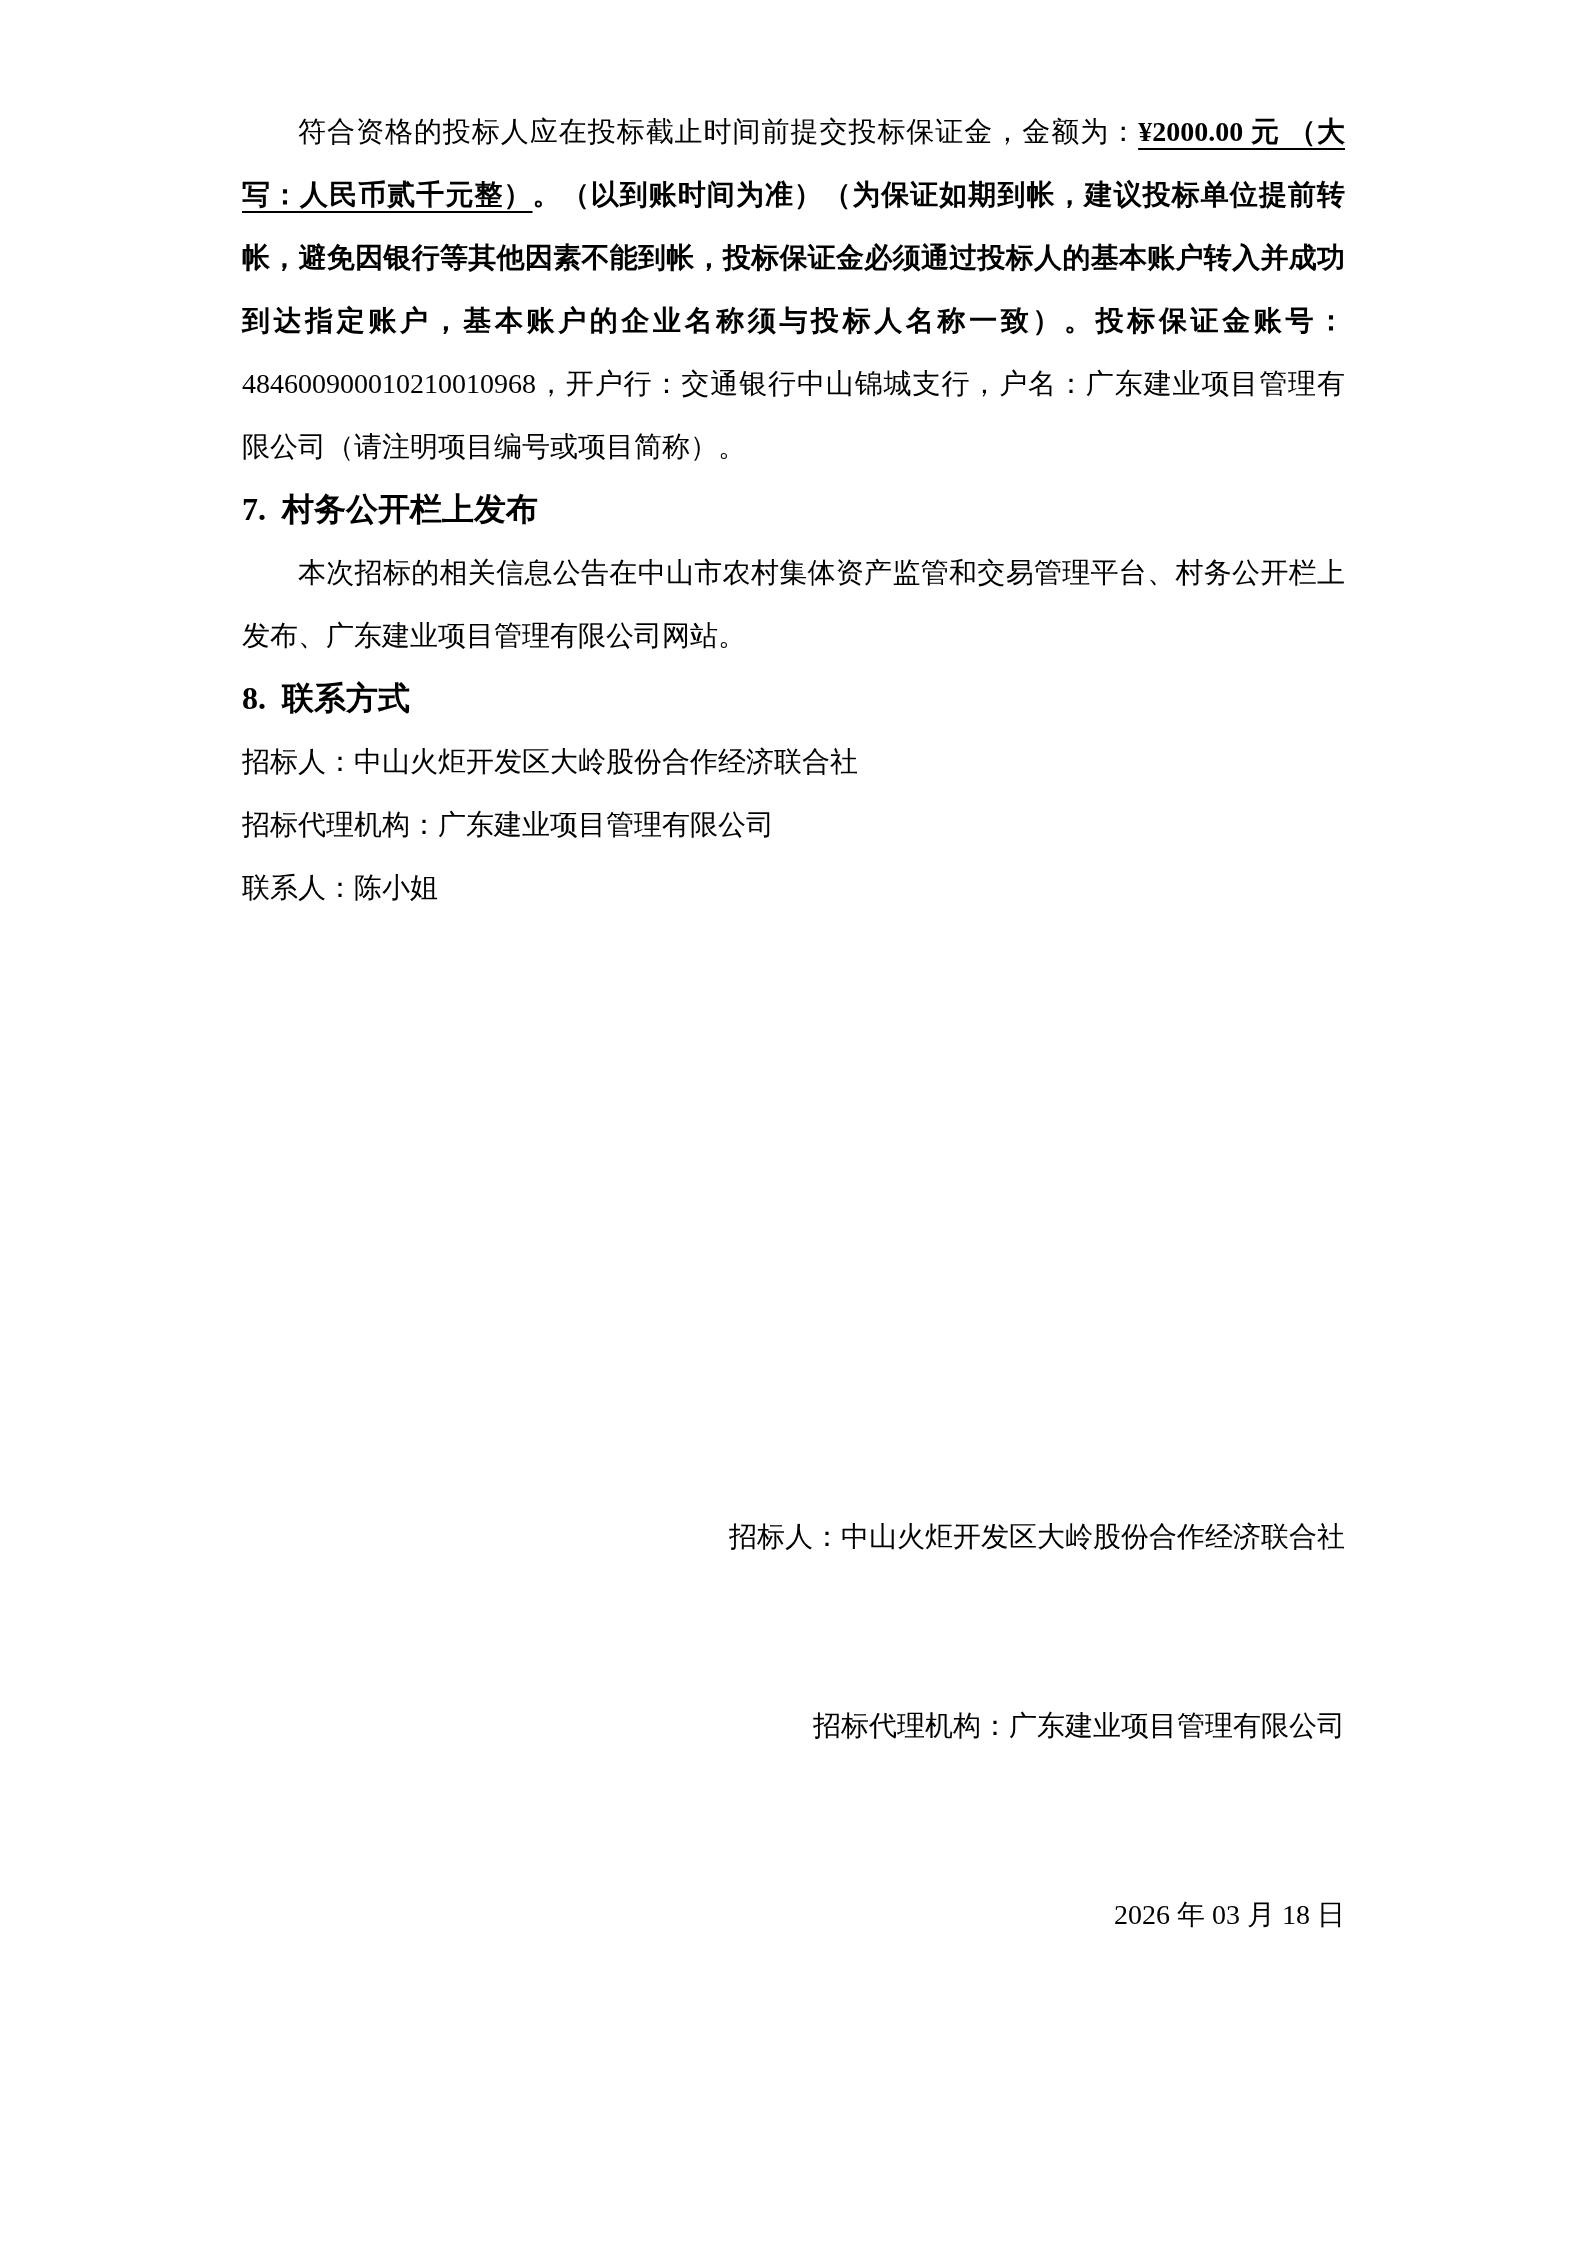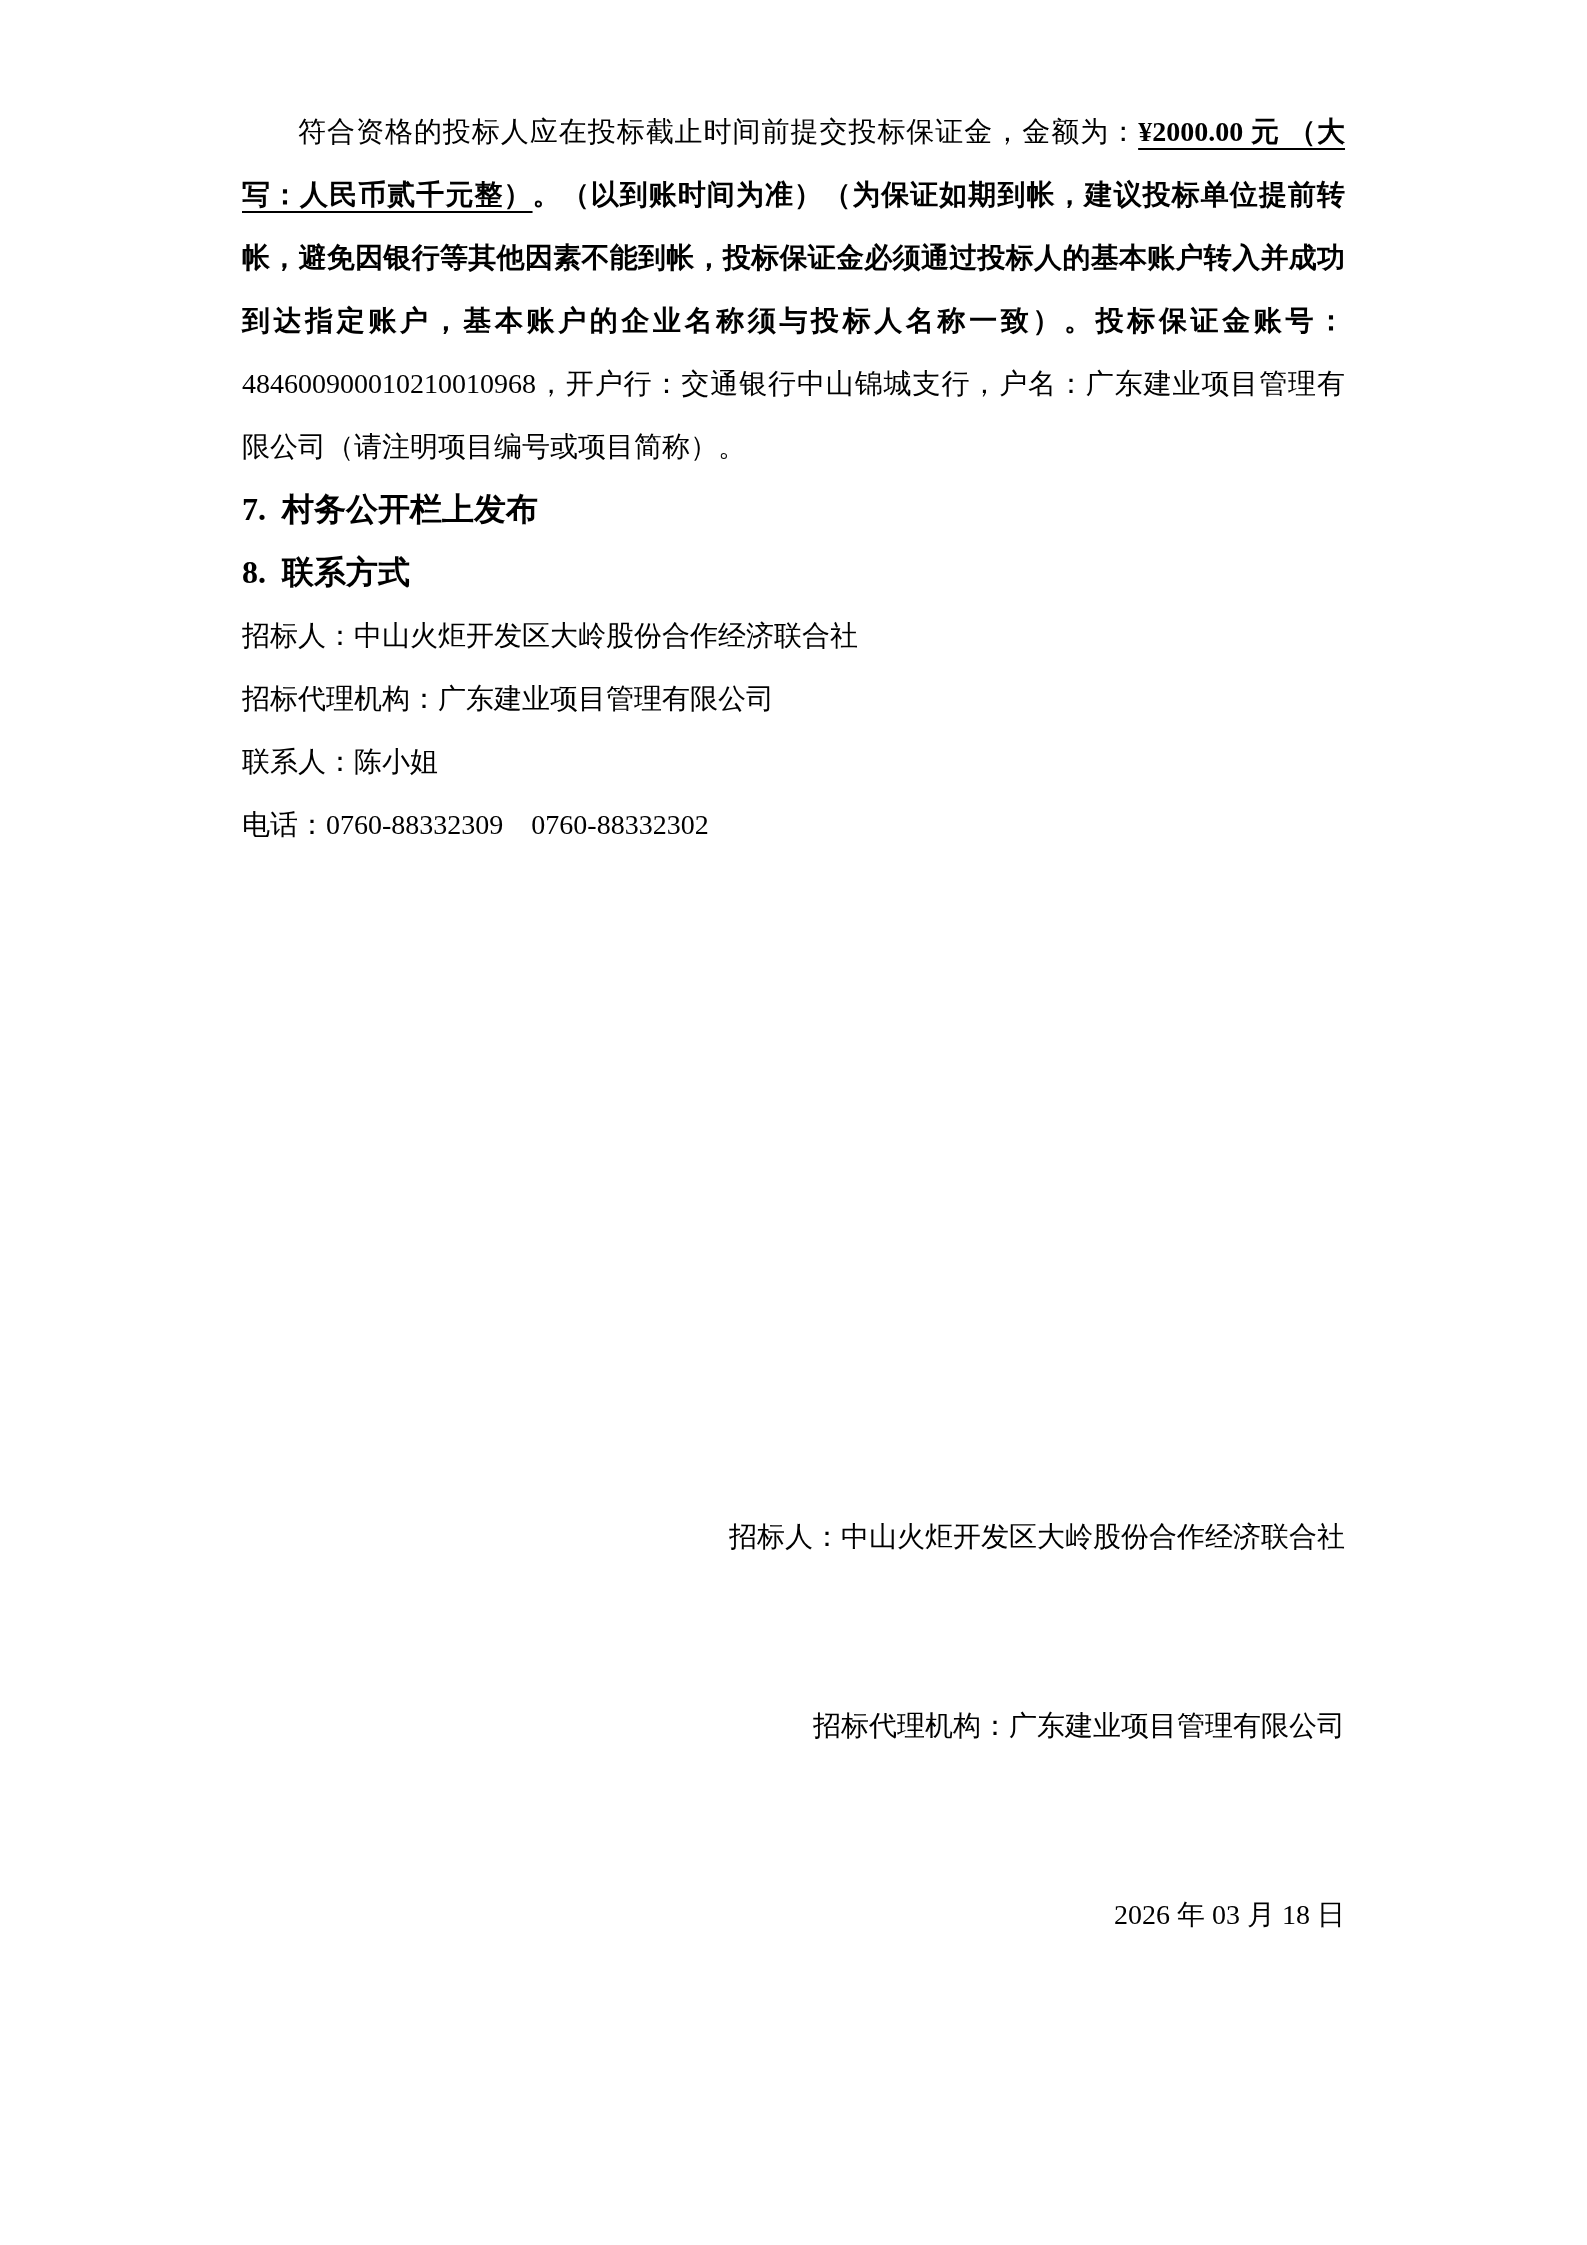--- a/index.html
+++ b/index.html
@@ -61,28 +61,28 @@
 <body>
 
 <div class="page">
 
   <div class="content">
 
     <p class="para indent"><span class="r">符合资格的投标人应在投标截止时间前提交投标保证金，金额为：</span><span class="r b u">¥2000.00 元 （大写：人民币贰千元整）</span><span class="r b">。（以到账时间为准）（为保证如期到帐，建议投标单位提前转帐，避免因银行等其他因素不能到帐，投标保证金必须通过投标人的基本账户转入并成功到达指定账户，基本账户的企业名称须与投标人名称一致）。投标保证金账号：</span><span class="r">484600900010210010968，开户行：交通银行中山锦城支行，户名：广东建业项目管理有限公司（请注明项目编号或项目简称）。</span></p>
 
     <h2 class="heading"><span class="num">7.</span><span class="ht">村务公开栏上发布</span></h2>
 
+    <p class="para indent">本次招标的相关信息公告在中山市农村集体资产监管和交易管理平台、村务公开栏上发布、广东建业项目管理有限公司网站。</p>
 
     <h2 class="heading"><span class="num">8.</span><span class="ht">联系方式</span></h2>
 
     <div>
       <p class="contact-line">招标人：中山火炬开发区大岭股份合作经济联合社</p>
       <p class="contact-line">招标代理机构：广东建业项目管理有限公司</p>
       <p class="contact-line">联系人：陈小姐</p>
-      <p class="contact-line">电话：0760-88332309　0760-88332302</p>
     </div>
 
   </div>
 
   <div class="footer">
     <p>招标人：中山火炬开发区大岭股份合作经济联合社</p>
     <p>招标代理机构：广东建业项目管理有限公司</p>
     <p>2026 年 03 月 18 日</p>
   </div>
 

